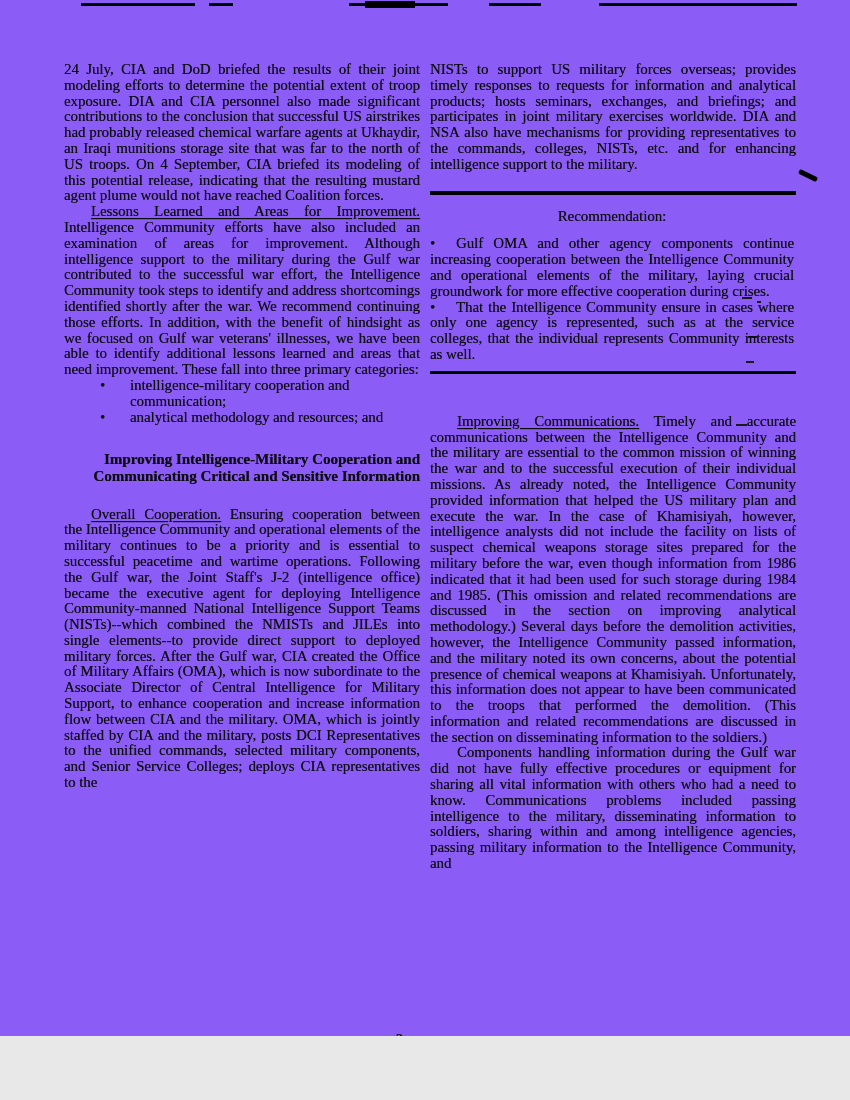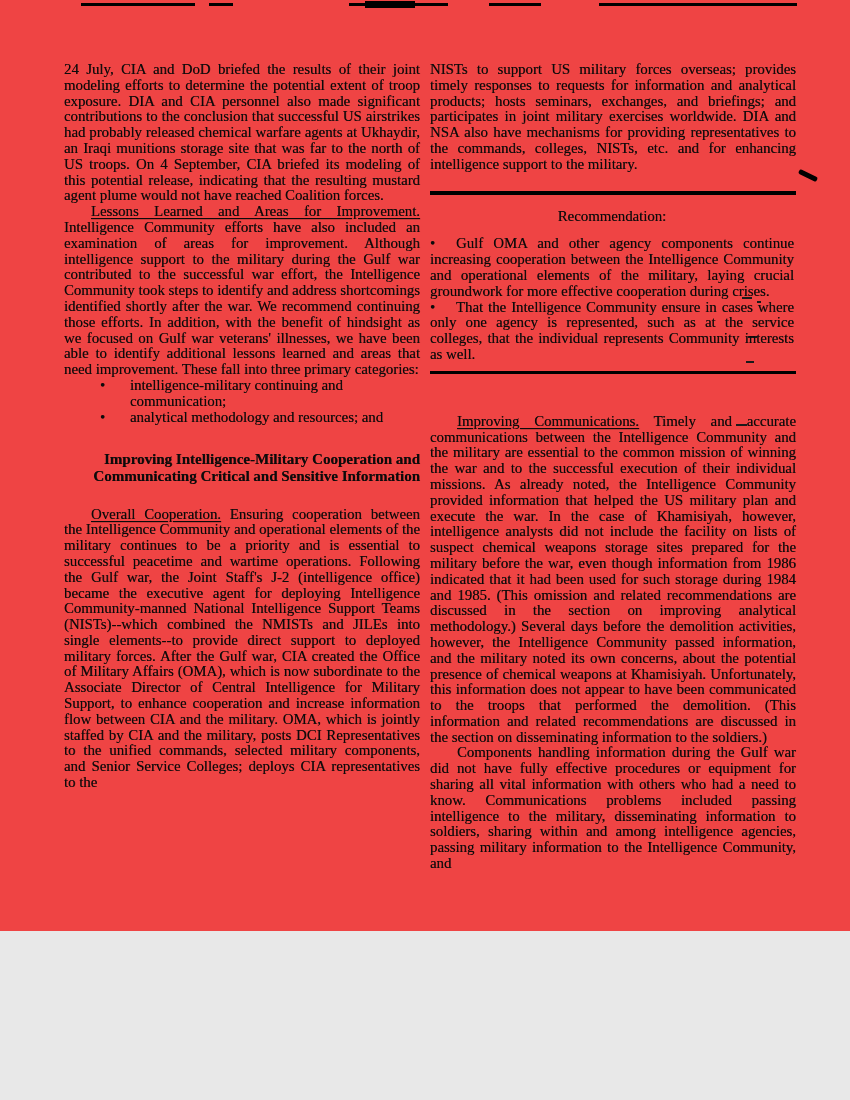--- a/index.html
+++ b/index.html
@@ -1,21 +1,21 @@
 <!DOCTYPE html>
 <html><head>
 <meta charset="utf-8">
 <style>
   html,body{margin:0;padding:0;}
   body{background:#e8e8e8;}
   .page{
     position:relative;
-    width:850px;height:931px;
+    width:850px;height:1036px;
     margin:0 auto;
-    background:#ef4444;
+    background:#8b5cf6;
     color:#0b0b0b;
     font-family:"Liberation Serif", serif;
     font-size:14.8px;
     line-height:15.8px;
     overflow:hidden;
   }
   .col{position:absolute;top:62px;text-align:justify;
        text-shadow:0.3px 0.3px 0 rgba(0,0,0,0.55);}
   .col-left{left:64px;width:356px;}
   .col-right{left:430px;width:366px;}
@@ -64,21 +64,21 @@
   <div class="art-soft" style="left:746px;top:361px;width:8px;height:2px;"></div>
   <div class="art-soft" style="left:736px;top:424px;width:11px;height:2px;"></div>
 
   <div class="col col-left">
     <p class="p">24 July, CIA and DoD briefed the results of their joint modeling efforts to determine the potential extent of troop exposure. DIA and CIA personnel also made significant contributions to the conclusion that successful US airstrikes had probably released chemical warfare agents at Ukhaydir, an Iraqi munitions storage site that was far to the north of US troops. On 4 September, CIA briefed its modeling of this potential release, indicating that the resulting mustard agent plume would not have reached Coalition forces.</p>
 
     <p class="p sp indent"><span class="lead">Lessons Learned and Areas for Improvement.</span>
       <span>Intelligence Community efforts have also included an examination of areas for improvement. Although intelligence support to the military during the Gulf war contributed to the successful war effort, the Intelligence Community took steps to identify and address shortcomings identified shortly after the war. We recommend continuing those efforts. In addition, with the benefit of hindsight as we focused on Gulf war veterans' illnesses, we have been able to identify additional lessons learned and areas that need improvement. These fall into three primary categories:</span></p>
 
     <div class="blist">
-      <div class="bitem"><span class="bdot">•</span><span>intelligence-military continuing and communication;</span></div>
+      <div class="bitem"><span class="bdot">•</span><span>intelligence-military cooperation and communication;</span></div>
       <div class="bitem"><span class="bdot">•</span><span>analytical methodology and resources; and</span></div>
     </div>
 
     <h2 class="sec-head">Improving Intelligence-Military Cooperation and Communicating Critical and Sensitive Information</h2>
 
     <p class="p p3 indent"><span class="lead">Overall Cooperation.</span>
       <span>Ensuring cooperation between the Intelligence Community and operational elements of the military continues to be a priority and is essential to successful peacetime and wartime operations. Following the Gulf war, the Joint Staff's J-2 (intelligence office) became the executive agent for deploying Intelligence Community-manned National Intelligence Support Teams (NISTs)--which combined the NMISTs and JILEs into single elements--to provide direct support to deployed military forces. After the Gulf war, CIA created the Office of Military Affairs (OMA), which is now subordinate to the Associate Director of Central Intelligence for Military Support, to enhance cooperation and increase information flow between CIA and the military. OMA, which is jointly staffed by CIA and the military, posts DCI Representatives to the unified commands, selected military components, and Senior Service Colleges; deploys CIA representatives to the</span></p>
   </div>
 
   <div class="col col-right">

